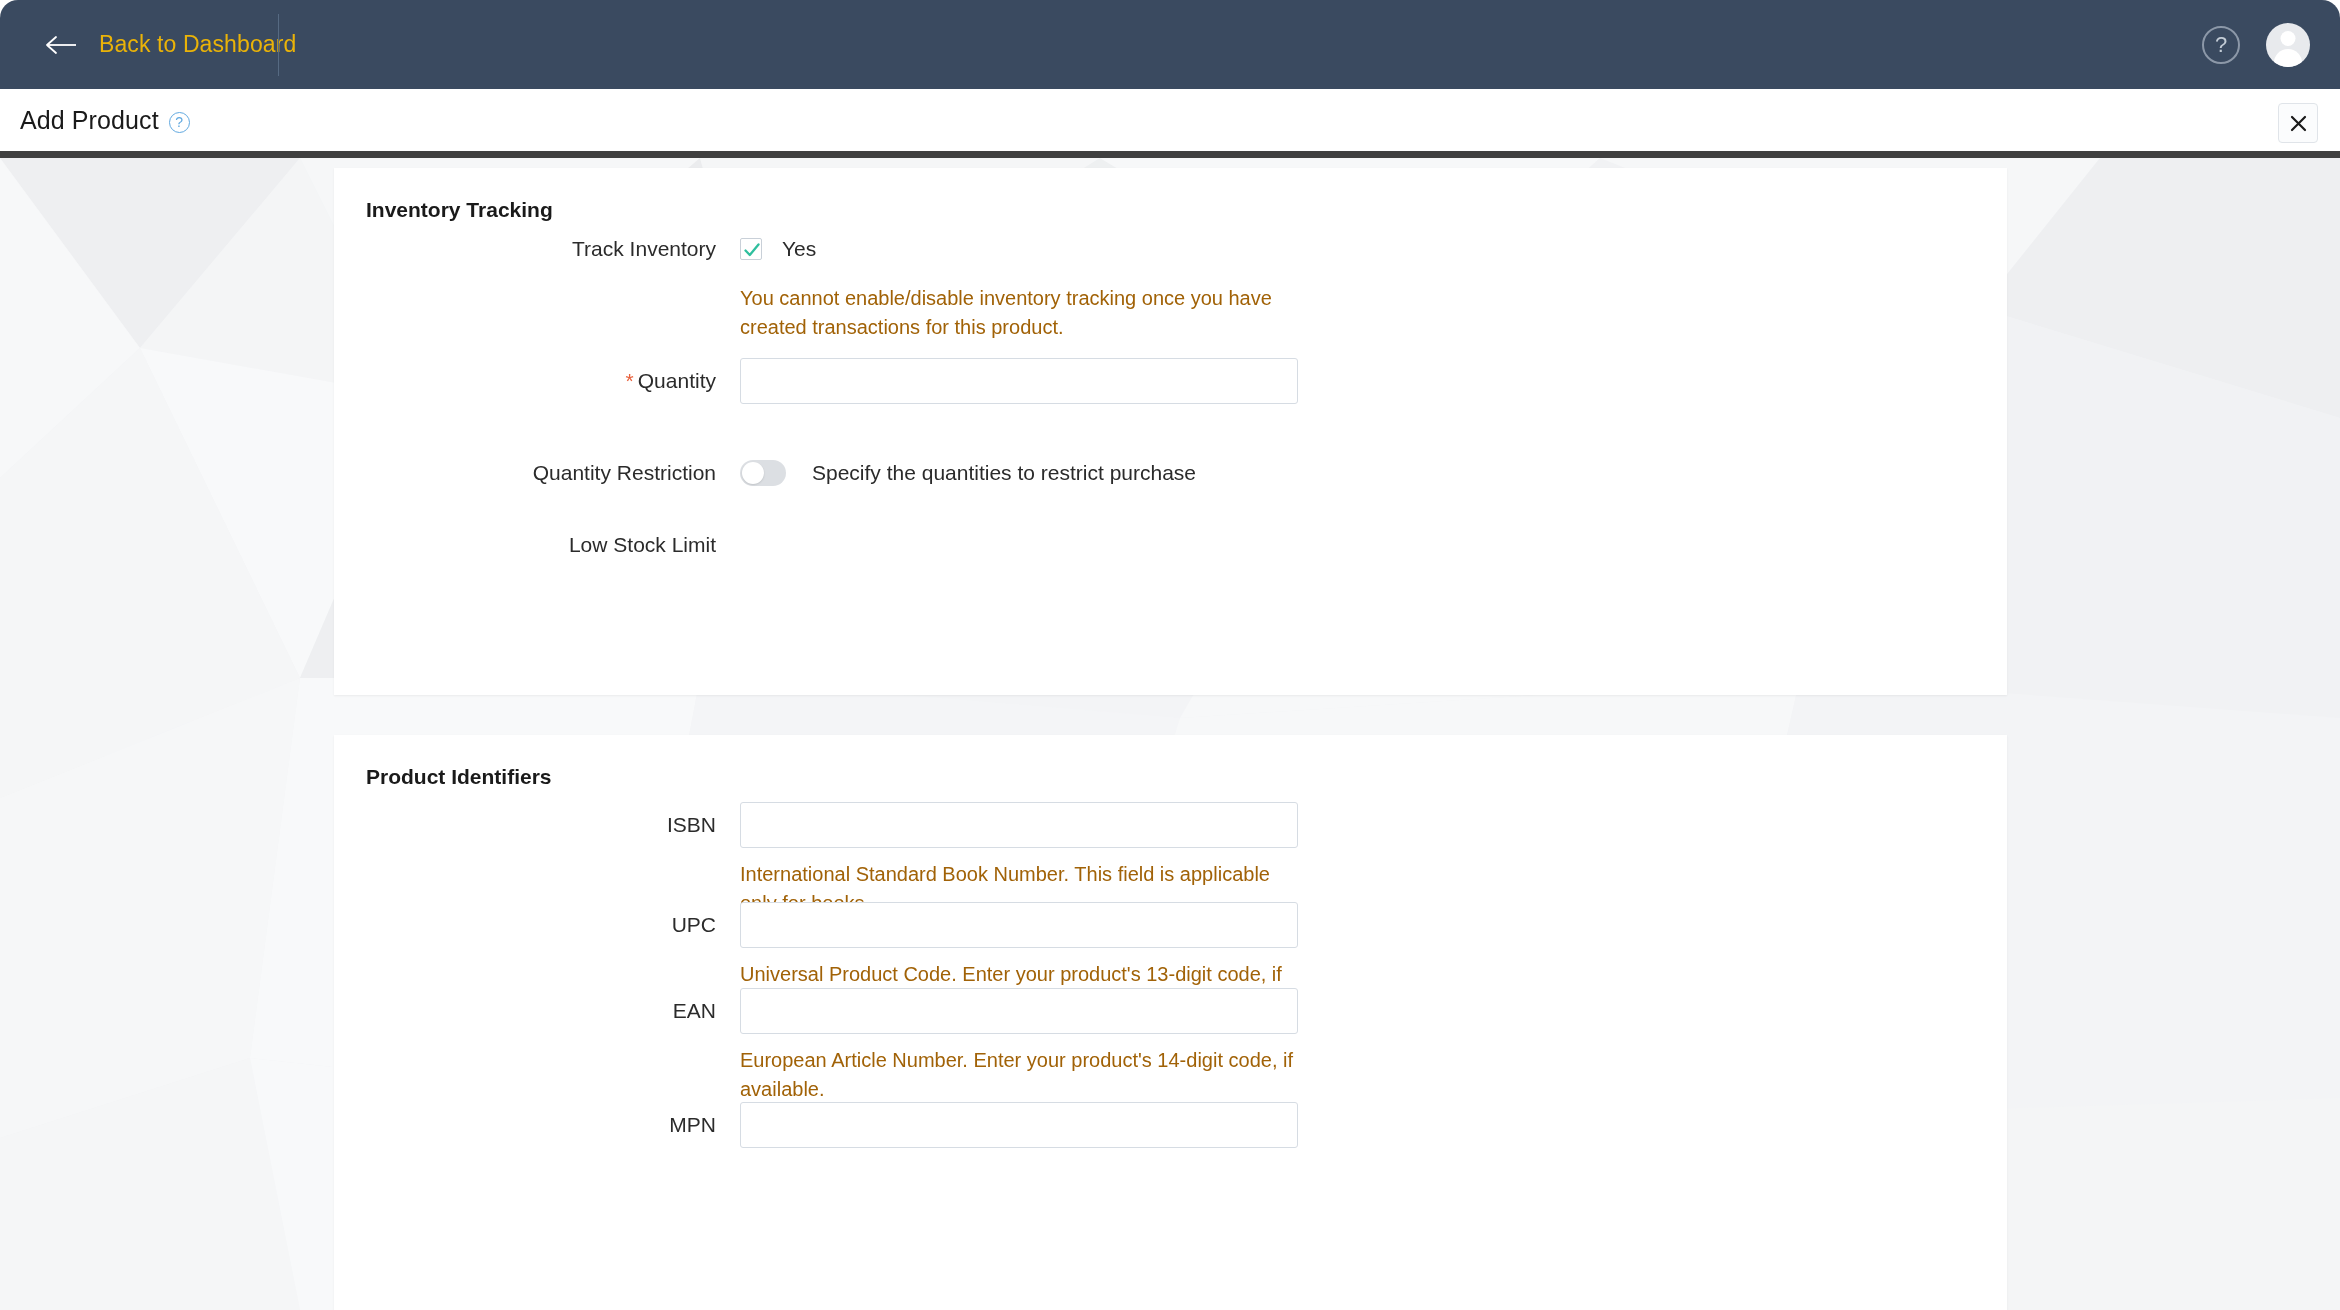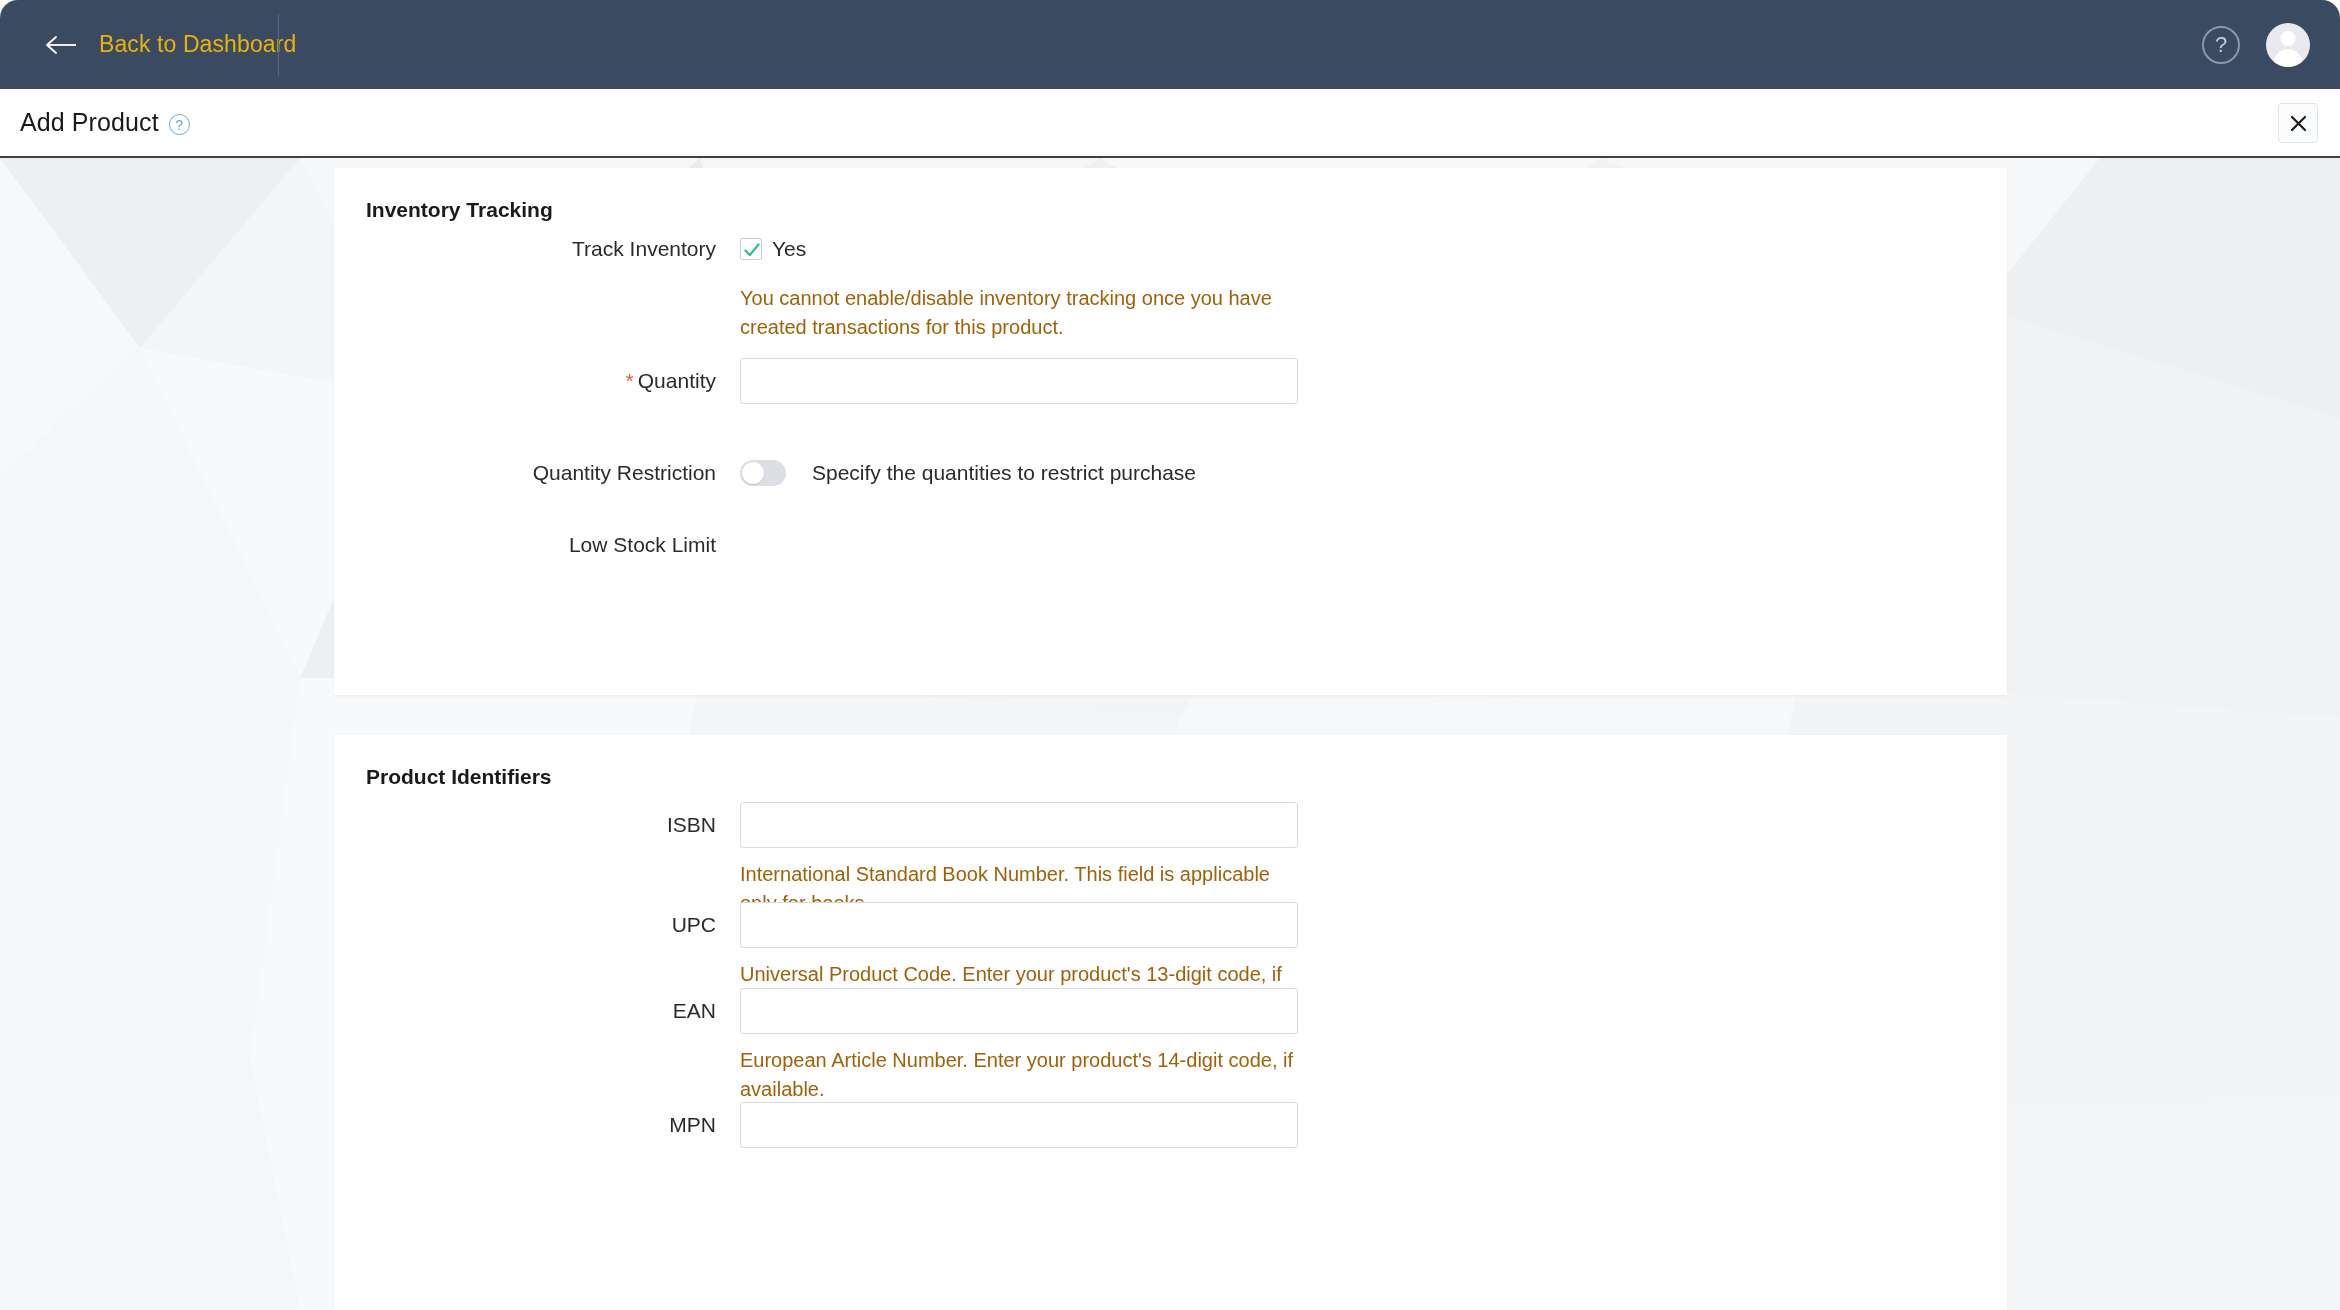--- a/index.html
+++ b/index.html
@@ -105,21 +105,21 @@
     background: #ffffff;
   }
 
   
   .subheader {
     position: absolute;
     top: 89px; left: 0;
     width: 2340px;
     height: 69px;
     background: #ffffff;
-    border-bottom: 2px solid #404040;
+    border-bottom: 7px solid #404040;
     display: flex;
     align-items: center;
   }
 
   .page-title {
     margin-left: 20px;
     font-size: 25px;
     color: #1a1a1a;
     font-weight: 400;
     letter-spacing: 0.1px;
@@ -230,21 +230,21 @@
     margin-top: 12px;
     font-size: 20px;
     line-height: 28.5px;
     color: #a16207;
   }
 
   
   .cb-wrap {
     display: flex;
     align-items: center;
-    gap: 10px;
+    gap: 20px;
     height: 46px;
     cursor: pointer;
   }
   .cbox {
     width: 22px; height: 22px;
     border: 1px solid #c9d0d8;
     border-radius: 2px;
     background: #ffffff;
     position: relative;
     flex: 0 0 auto;

